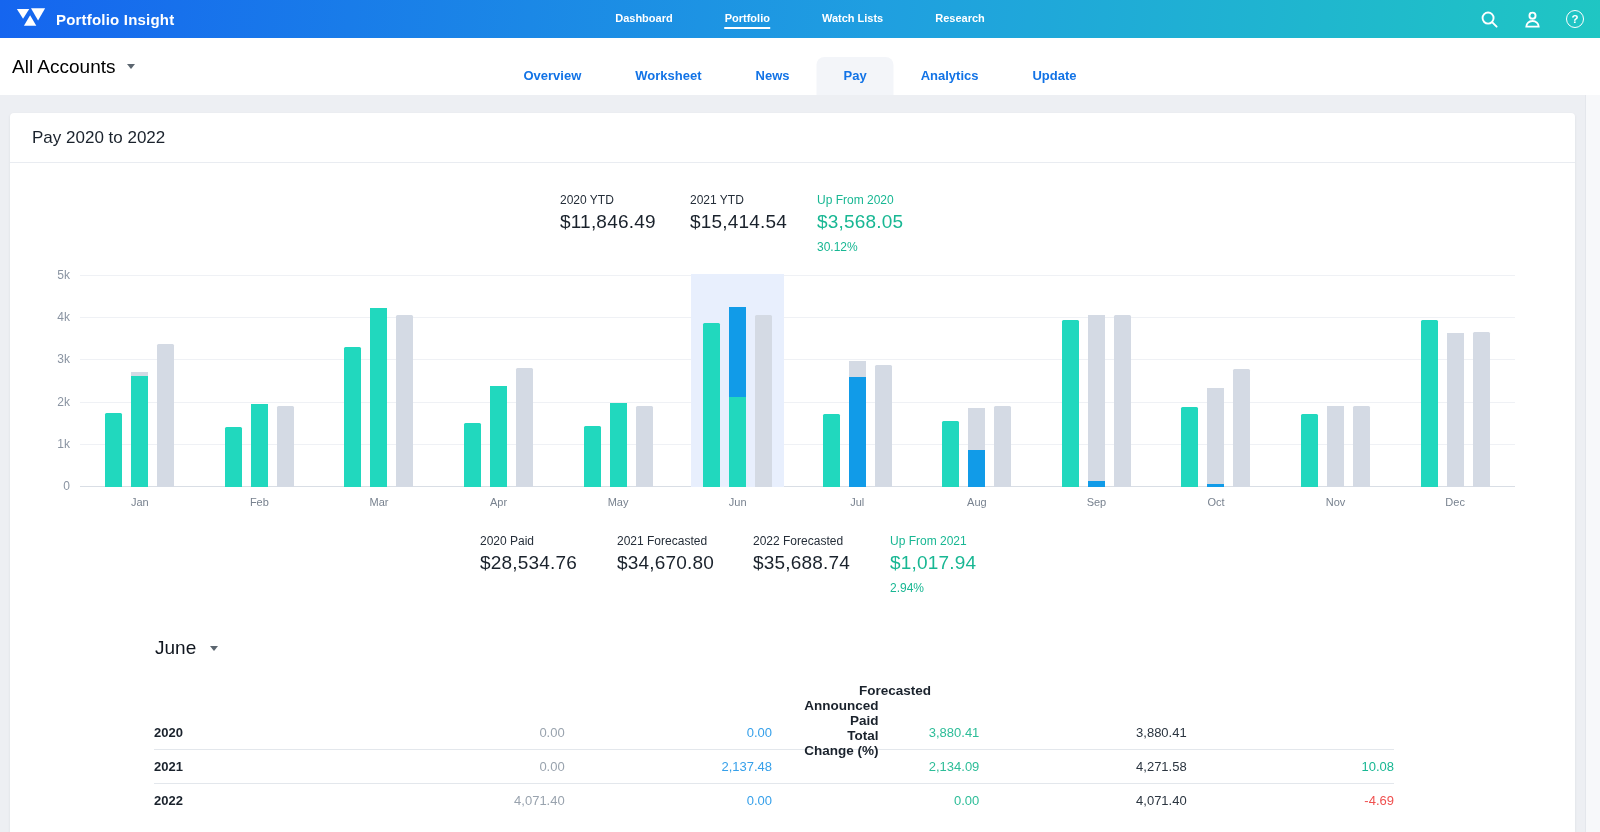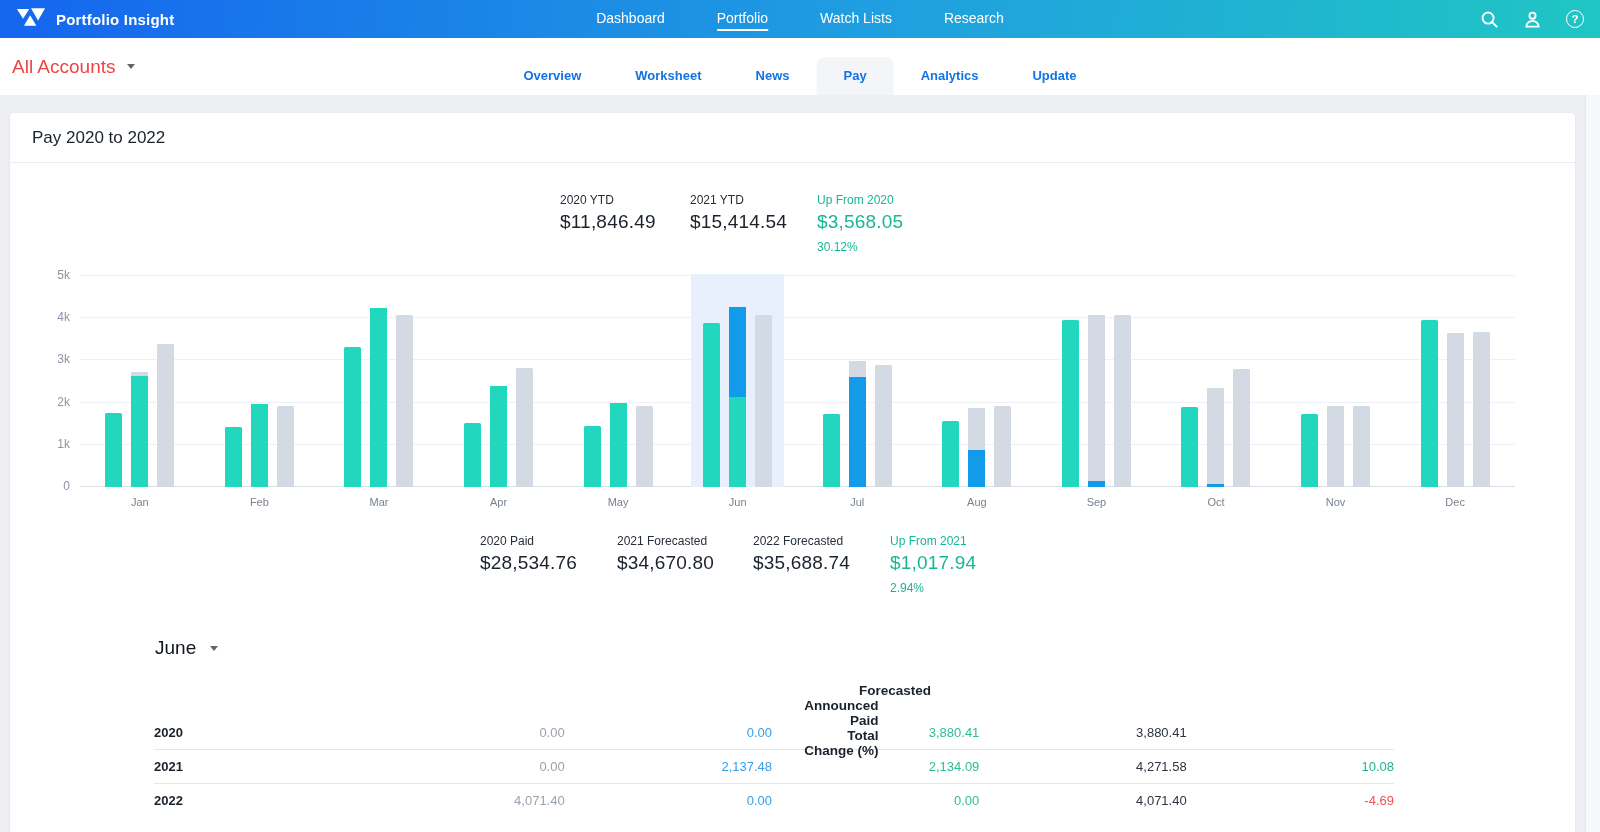--- a/index.html
+++ b/index.html
@@ -5,31 +5,31 @@
   * { margin:0; padding:0; box-sizing:border-box; }
   html,body { width:1600px; height:832px; overflow:hidden; background:#edeff3;
     font-family:"Liberation Sans", sans-serif; }
 
   
   .topnav { height:38px; display:flex; align-items:center; padding:0 16px;
     background:linear-gradient(95deg,#1565ef 0%,#1f9fe0 55%,#1fc6c3 100%); position:relative; z-index:5; }
   .brand-wrap { display:flex; align-items:center; gap:10px; }
   .brand { color:#fff; font-weight:bold; font-size:15px; letter-spacing:.2px; }
   .topnav-center { position:absolute; left:50%; transform:translateX(-50%); display:flex; gap:52px; }
-  .topnav-link { color:#fff; font-size:14px; font-weight:normal; text-decoration:none; padding:3px 0; cursor:pointer; }
+  .topnav-link { color:#fff; font-size:11px; font-weight:bold; text-decoration:none; padding:3px 0; cursor:pointer; }
   .topnav-link.active { border-bottom:2px solid #fff; }
   .topnav-icons { margin-left:auto; display:flex; align-items:center; gap:24px; }
   .icon-btn { cursor:pointer; display:flex; align-items:center; }
   .help-glyph { width:18px; height:18px; border:1.6px solid #fff; border-radius:50%; color:#fff;
     font-size:11.5px; font-weight:bold; display:flex; align-items:center; justify-content:center; }
 
   
   .subnav { height:57px; background:#fff; position:relative; display:flex; align-items:center; }
   .account-selector { margin-left:12px; display:flex; align-items:center; gap:11px;
-    font-size:19px; font-weight:500; color:#ef4444; cursor:pointer; }
+    font-size:19px; font-weight:500; color:#000000; cursor:pointer; }
   .caret { width:0; height:0; border-left:4.5px solid transparent; border-right:4.5px solid transparent;
     border-top:5.5px solid #5c6670; }
   .tabs { position:absolute; left:50%; transform:translateX(-50%); bottom:0; display:flex; }
   .tab { height:38px; line-height:38px; padding:0 27px; color:#1273e6; font-size:13px; font-weight:bold;
     border-radius:8px 8px 0 0; cursor:pointer; white-space:nowrap; }
   .tab.active { background:#f3f5f9; }
 
   
   .page { height:737px; }
   .card { margin:18px 25px 0 10px; height:719px; background:#fff; border-radius:4px 4px 0 0;

